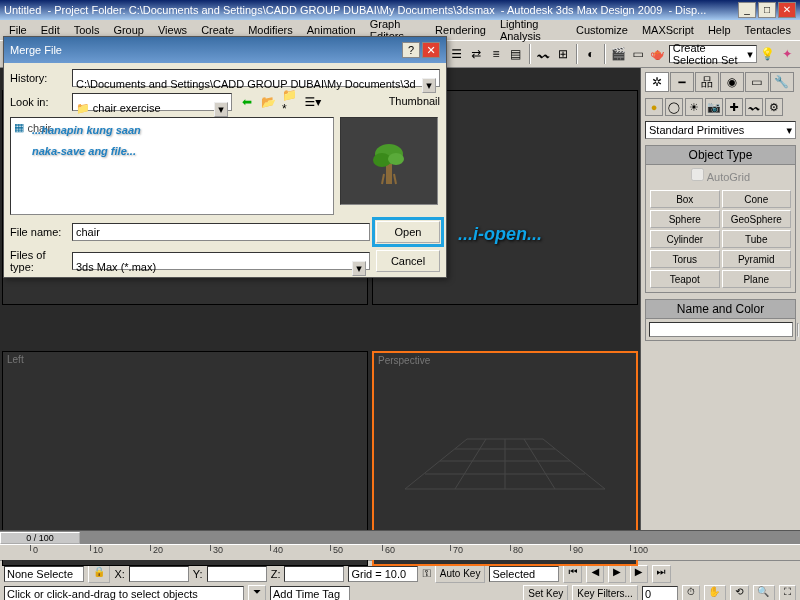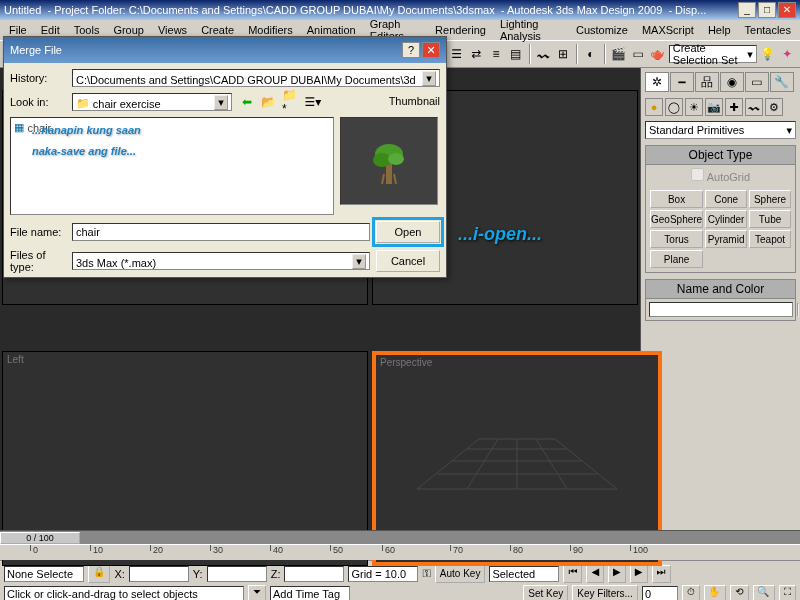--- a/index.html
+++ b/index.html
@@ -18,39 +18,39 @@
 .toolbar .tbtn{width:22px;height:22px;background:#d4d0c8;border:1px solid #d4d0c8;display:flex;align-items:center;justify-content:center;font-size:12px}
 .toolbar .sep{width:2px;height:20px;border-left:1px solid #888;border-right:1px solid #fff;margin:0 2px}
 .toolbar .seldrop{width:110px;height:18px;background:#fff;border:1px inset #888;font-size:10px;padding:0 3px;display:flex;align-items:center}
 
 .main{position:relative;height:462px;background:#2a2a2a;display:flex}
 .viewports{flex:1;position:relative}
 .vp{position:absolute;background:#303030;border:1px solid #000}
 .vp.tl{left:2px;top:22px;width:366px;height:215px}
 .vp.tr{left:372px;top:22px;width:266px;height:215px}
 .vp.bl{left:2px;top:283px;width:366px;height:215px}
-.vp.br{left:372px;top:283px;width:290px;height:215px;border:4px solid #f97316}
+.vp.br{left:372px;top:283px;width:266px;height:215px;border:2px solid #f97316}
 .vp-label{position:absolute;top:2px;left:4px;color:#777;font-size:10px}
 .grid-p{position:absolute;inset:0;display:flex;align-items:center;justify-content:center}
 .grid-svg{opacity:.25}
 .axis-gizmo{position:absolute;left:8px;bottom:8px;font-size:9px;color:#888}
 .axis-gizmo .z{color:#5af}
 .axis-gizmo .y{color:#5f5}
 .axis-gizmo .x{color:#f55}
 
 .rpanel{width:160px;background:#d4d0c8;border-left:1px solid #555;padding:4px;display:flex;flex-direction:column;gap:2px}
 .rp-tabs{display:flex;gap:1px}
 .rp-tabs .t{width:24px;height:20px;border:1px solid #888;background:#d4d0c8;display:flex;align-items:center;justify-content:center;font-size:12px}
 .rp-tabs .t.active{background:#fff}
 .rp-icons{display:flex;gap:2px;margin-top:4px}
 .rp-icons .i{width:18px;height:18px;border:1px solid #888;display:flex;align-items:center;justify-content:center;font-size:11px}
 .rp-drop{height:18px;background:#fff;border:1px inset #888;padding:0 3px;display:flex;align-items:center;margin-top:3px}
 .rp-rollout{border:1px solid #888;margin-top:4px}
 .rp-rollhead{background:#b0b0b0;text-align:center;padding:2px;border-bottom:1px solid #888;font-size:12px}
-.rp-grid{display:grid;grid-template-columns:1fr 1fr 1fr;gap:2px;padding:4px}
+.rp-grid{display:grid;grid-template-columns:1fr 1fr;gap:2px;padding:4px}
 .rp-grid button{height:18px;background:#d4d0c8;border:1px outset #fff;font-size:10px}
 .rp-auto{padding:3px;text-align:center;color:#888;font-size:10px}
 .rp-swatch{width:18px;height:14px;background:#c02020;border:1px inset;margin-left:auto}
 .rp-namebar{display:flex;align-items:center;padding:3px;gap:4px}
 .rp-namebar input{flex:1;height:15px;border:1px inset #888;background:#fff}
 
 .timeslider{height:14px;background:#888;position:relative;border-top:1px solid #555}
 .timehandle{position:absolute;left:0;width:80px;height:12px;top:1px;background:#c8c8c8;border:1px outset #fff;text-align:center;font-size:9px;line-height:10px}
 .timeruler{height:16px;background:#d4d0c8;position:relative;border-top:1px solid #fff;overflow:hidden}
 .tick{position:absolute;top:0;font-size:9px;color:#333;border-left:1px solid #555;height:6px;padding-left:2px}
@@ -59,21 +59,21 @@
 .binput{height:16px;background:#fff;border:1px inset #888;padding:0 2px;display:flex;align-items:center;width:60px}
 
 .dialog{position:absolute;left:3px;top:36px;width:444px;height:242px;background:#ece9d8;border:1px solid #555;box-shadow:2px 2px 6px rgba(0,0,0,.4)}
 .dlg-title{height:26px;background:linear-gradient(#3b6ea5,#6c9bd1);color:#fff;display:flex;align-items:center;padding:0 6px}
 .dlg-close{margin-left:auto;display:flex;gap:2px}
 .dlg-close .b{width:18px;height:16px;background:#ece9d8;border:1px solid #888;text-align:center;line-height:14px;color:#000;font-size:11px}
 .dlg-close .b.x{background:#e04030;color:#fff}
 .dlg-body{padding:6px;display:flex;flex-direction:column;gap:6px}
 .dlg-row{display:flex;align-items:center;gap:6px}
 .dlg-row label{width:56px;font-size:11px}
-.dlg-drop{flex:1;height:18px;background:#fff;border:1px inset #888;display:flex;align-items:flex-end;padding:0 3px;font-size:11px}
+.dlg-drop{flex:1;height:18px;background:#fff;border:1px inset #888;display:flex;align-items:flex-start;padding:8px 3px;font-size:11px}
 .dlg-drop .arr{margin-left:auto;width:14px;text-align:center;background:#d4d0c8;border:1px outset}
 .dlg-icons{display:flex;gap:4px}
 .dlg-icons .ic{width:18px;height:18px;display:flex;align-items:center;justify-content:center;font-size:12px}
 .dlg-main{display:flex;gap:6px}
 .filelist{flex:1;height:98px;background:#fff;border:1px inset #888;padding:3px;position:relative;overflow:hidden}
 .filelist .fitem{font-size:11px;color:#444;display:flex;align-items:center;gap:3px}
 .thumb-area{width:100px}
 .thumb-label{font-size:11px;text-align:center;margin-bottom:3px}
 .thumb-box{width:98px;height:88px;background:#404040;border:1px inset #888;display:flex;align-items:center;justify-content:center}
 .dlg-input{flex:1;height:18px;background:#fff;border:1px inset #888;padding:0 3px;font-size:11px;display:flex;align-items:center}

